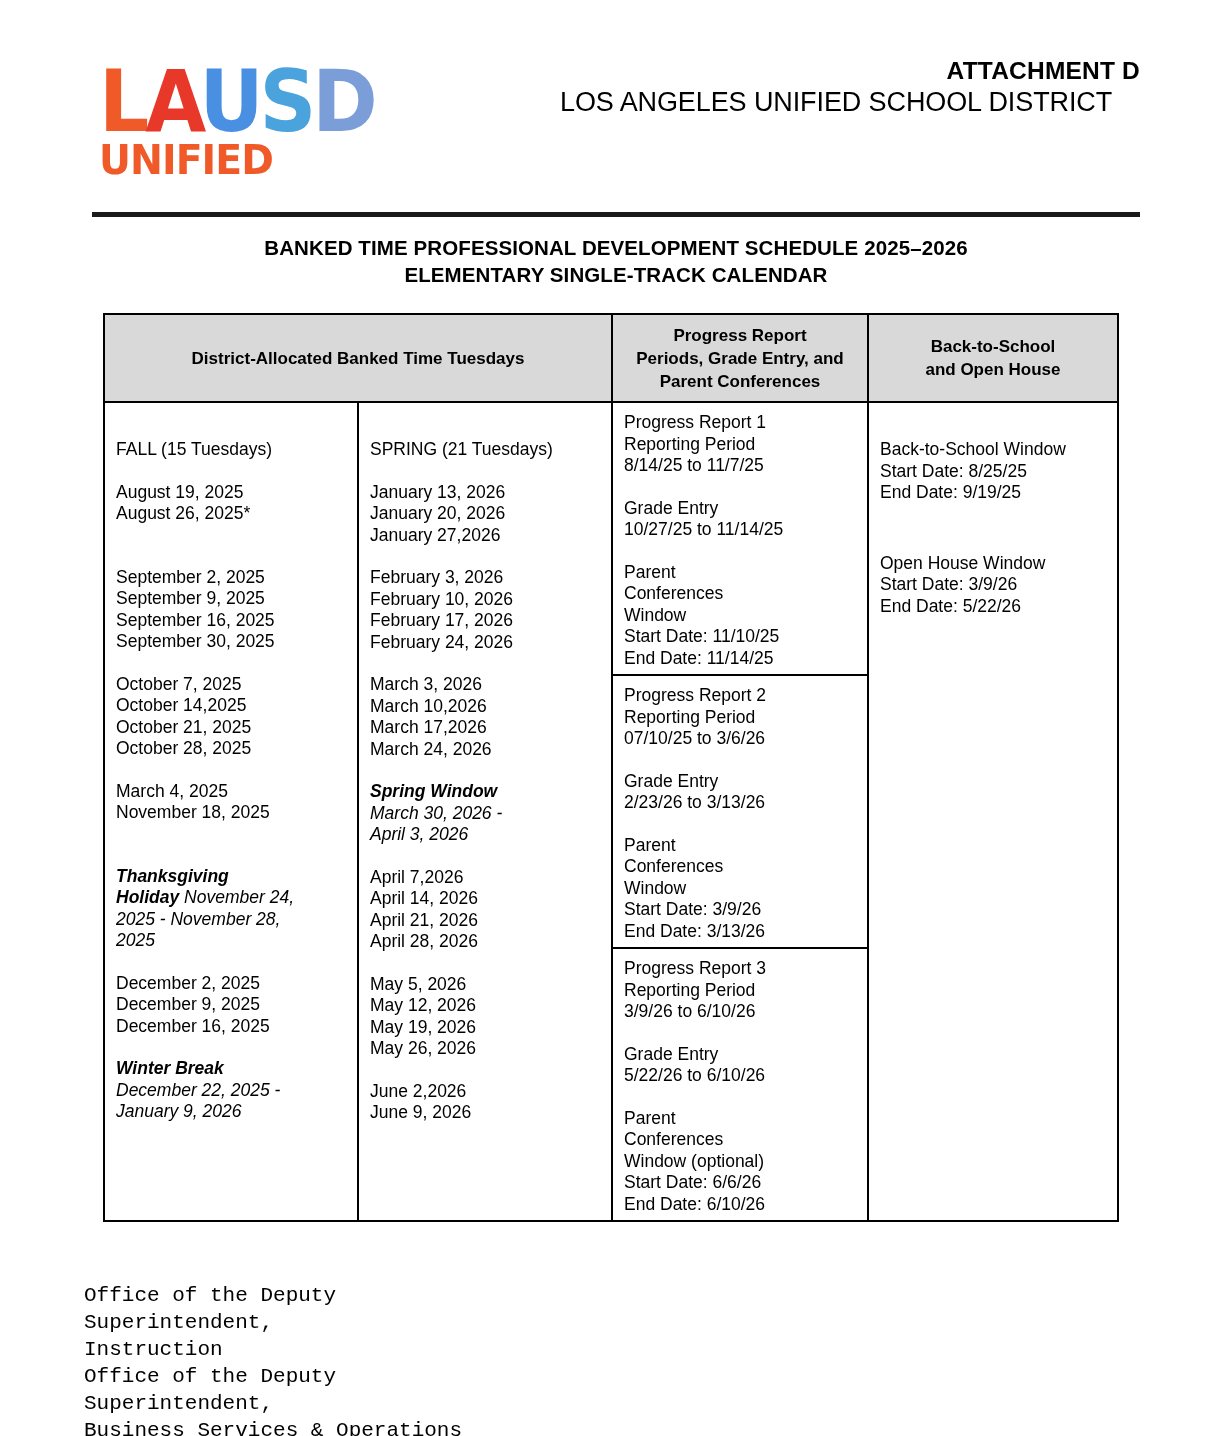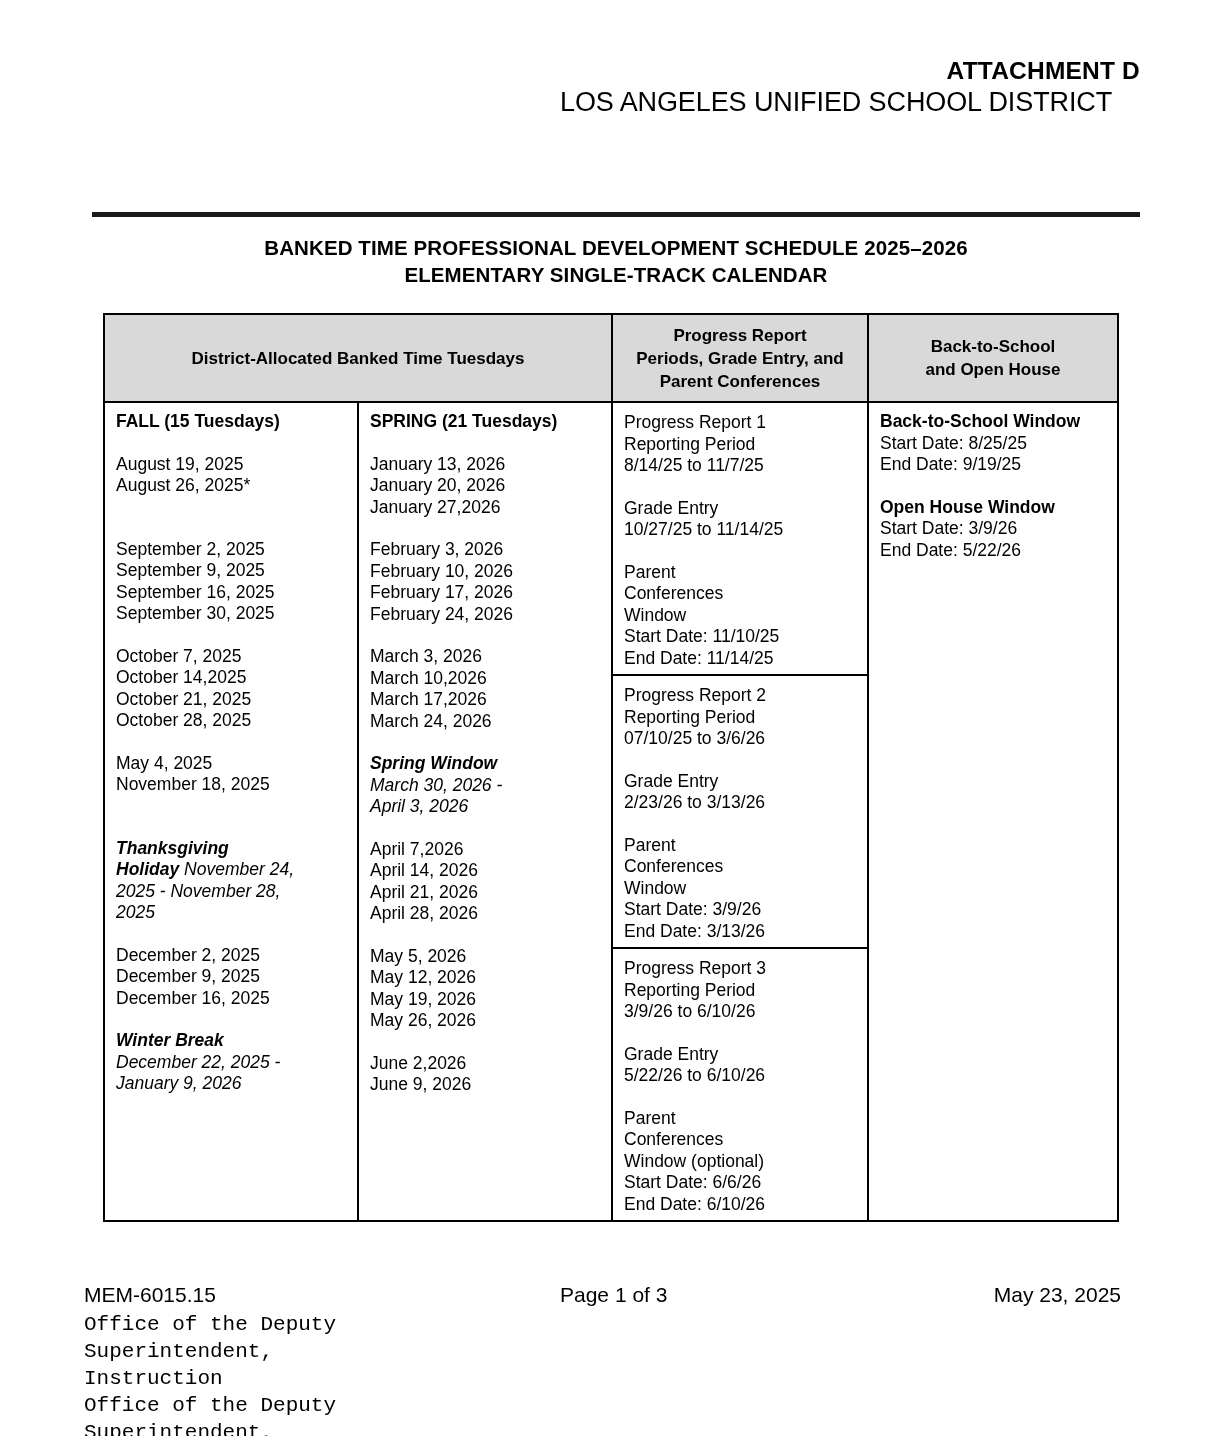--- a/index.html
+++ b/index.html
@@ -123,21 +123,22 @@
   .col-spring { width: 254px; }
   .col-pr     { width: 256px; }
   .col-bts    { width: 250px; }
 
   .cell {
     padding: 8px 10px 10px 11px;
     font-size: 17.5px;
     line-height: 21.5px;
   }
   .cell .hd {
-    font-weight: bold;
+    font-weight: normal;
+    margin-top: 28px;
   }
   .cell .bi {
     font-weight: bold;
     font-style: italic;
   }
   .cell .it {
     font-style: italic;
   }
   .gap {
     display: block;
@@ -173,20 +174,24 @@
     margin-top: 1px;
     width: 430px;
   }
   .footer-offices span { display: block; font-family: Liberation Mono, monospace; }
 </style>
 </head>
 <body>
 
 <div class="page-header">
 
+  <div class="logo">
+    <span class="logo-main"><span style="color: rgb(239, 90, 40);">L</span><span style="color: rgb(232, 56, 42);">A</span><span style="color: rgb(74, 144, 226);">U</span><span style="color: rgb(74, 163, 220);">S</span><span style="color: rgb(123, 158, 217);">D</span></span>
+    <span class="logo-sub" style="color: rgb(239, 90, 40);">UNIFIED</span>
+  </div>
 
   <div class="hdr-right">
     <div class="attachment">ATTACHMENT D</div>
     <div class="district-line">LOS ANGELES UNIFIED SCHOOL DISTRICT</div>
   </div>
 
 </div>
 
 <div class="rule"></div>
 
@@ -226,21 +231,21 @@
           <span class="line">September 2, 2025</span>
           <span class="line">September 9, 2025</span>
           <span class="line">September 16, 2025</span>
           <span class="line">September 30, 2025</span>
           <span class="gap"></span>
           <span class="line">October 7, 2025</span>
           <span class="line">October 14,2025</span>
           <span class="line">October 21, 2025</span>
           <span class="line">October 28, 2025</span>
           <span class="gap"></span>
-          <span class="line">May 4, 2025</span>
+          <span class="line">March 4, 2025</span>
           <span class="line">November 18, 2025</span>
           <span class="gap"></span>
           <span class="gap"></span>
           <div style="white-space:pre-line"><span class="bi">Thanksgiving
 Holiday</span><span class="it"> November 24,
 2025 - November 28,
 2025</span></div>
           <span class="gap"></span>
           <span class="line">December 2, 2025</span>
           <span class="line">December 9, 2025</span>
@@ -348,24 +353,19 @@
           <span class="line">Start Date: 3/9/26</span>
           <span class="line">End Date: 5/22/26</span>
         </div>
       </td>
 
     </tr>
   </tbody>
 </table>
 
 <div class="footer">
-  <div class="footer-row">
-    <span class="f-left">MEM-6015.15</span>
-    <span class="f-mid">Page 1 of 3</span>
-    <span class="f-right">May 23, 2025</span>
-  </div>
   <div class="footer-offices">
     <span>Office of the Deputy Superintendent,</span>
     <span>Instruction</span>
     <span>Office of the Deputy Superintendent,</span>
     <span>Business Services &amp; Operations</span>
   </div>
 </div>
 
 </body></html>

